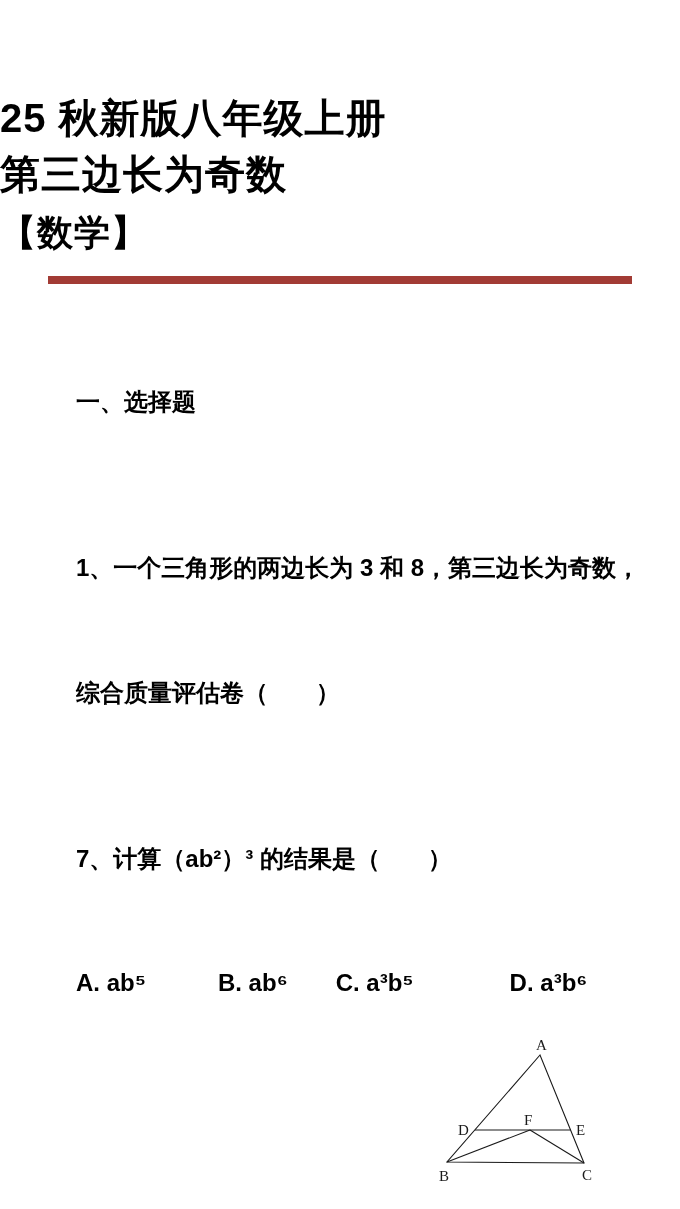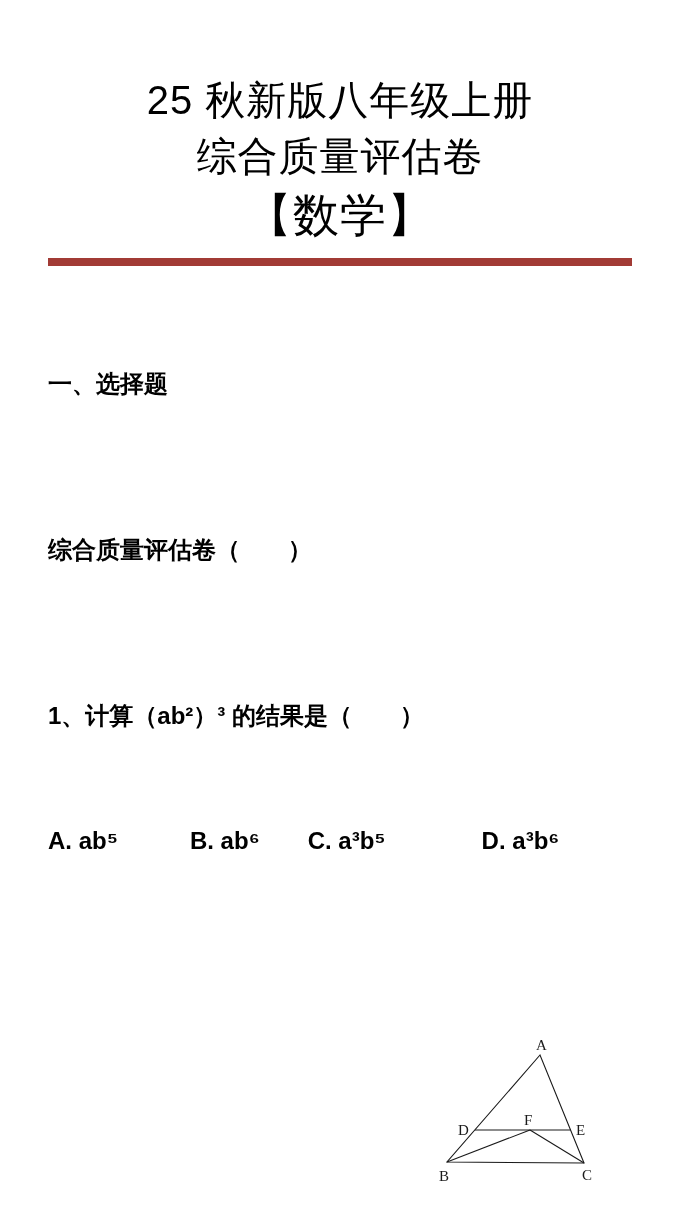--- a/index.html
+++ b/index.html
@@ -6,39 +6,38 @@
   .page {
     position: relative;
     width: 680px;
     height: 1209px;
     background: #ffffff;
     overflow: hidden;
     font-family: "Liberation Sans", "DejaVu Sans", sans-serif;
     color: #000000;
   }
   .header {
-    padding-top: 72px;
-    text-align: center;
-    font-weight: 400;
+    padding-top: 90px;
+    font-weight: 700;
   }
   .title-line { font-size: 40px; line-height: 56px; letter-spacing: 1px; }
-  .title-line.big { font-size: 46px; line-height: 62px; }
+  .title-line.big { font-size: 36px; line-height: 62px; }
   .divider {
     margin: 12px 48px 0 48px;
     height: 8px;
     background: #A23B35;
   }
   .content {
     margin: 14px 40px 0 48px;
     font-size: 24px;
     font-weight: 700;
     line-height: 41.5px;
     white-space: pre;
   }
-  .line { white-space: pre; }
+  .line { white-space: pre; margin-left: 28px; }
   .figure {
     position: absolute;
     left: 424px;
     top: 1034px;
     width: 186px;
     height: 172px;
   }
   .figure svg { display: block; }
   .fig-label {
     font-family: "Liberation Serif", serif;
@@ -48,32 +47,33 @@
   }
   .fig-line { stroke: #1a1a1a; stroke-width: 1.1; fill: none; }
 </style>
 </head>
 <body>
 
 <div class="page">
 
   <div class="header">
     <div class="title-line">25 秋新版八年级上册</div>
-    <div class="title-line">综合质量评估卷</div>
+    <div class="title-line">第三边长为奇数</div>
     <div class="title-line big">【数学】</div>
   </div>
 
   <div class="divider"></div>
 
   <div class="content">
     <div class="line">一、选择题</div>
 
+    <div class="line">1、一个三角形的两边长为 3 和 8，第三边长为奇数，</div>
     <div class="line">综合质量评估卷（　　）</div>
 
-    <div class="line">1、计算（ab²）³ 的结果是（　　）</div>
+    <div class="line">7、计算（ab²）³ 的结果是（　　）</div>
     <div class="line">A. ab⁵　　　B. ab⁶　　C. a³b⁵　　　　D. a³b⁶</div>
 
     
     
     
 
     
     
 
     

